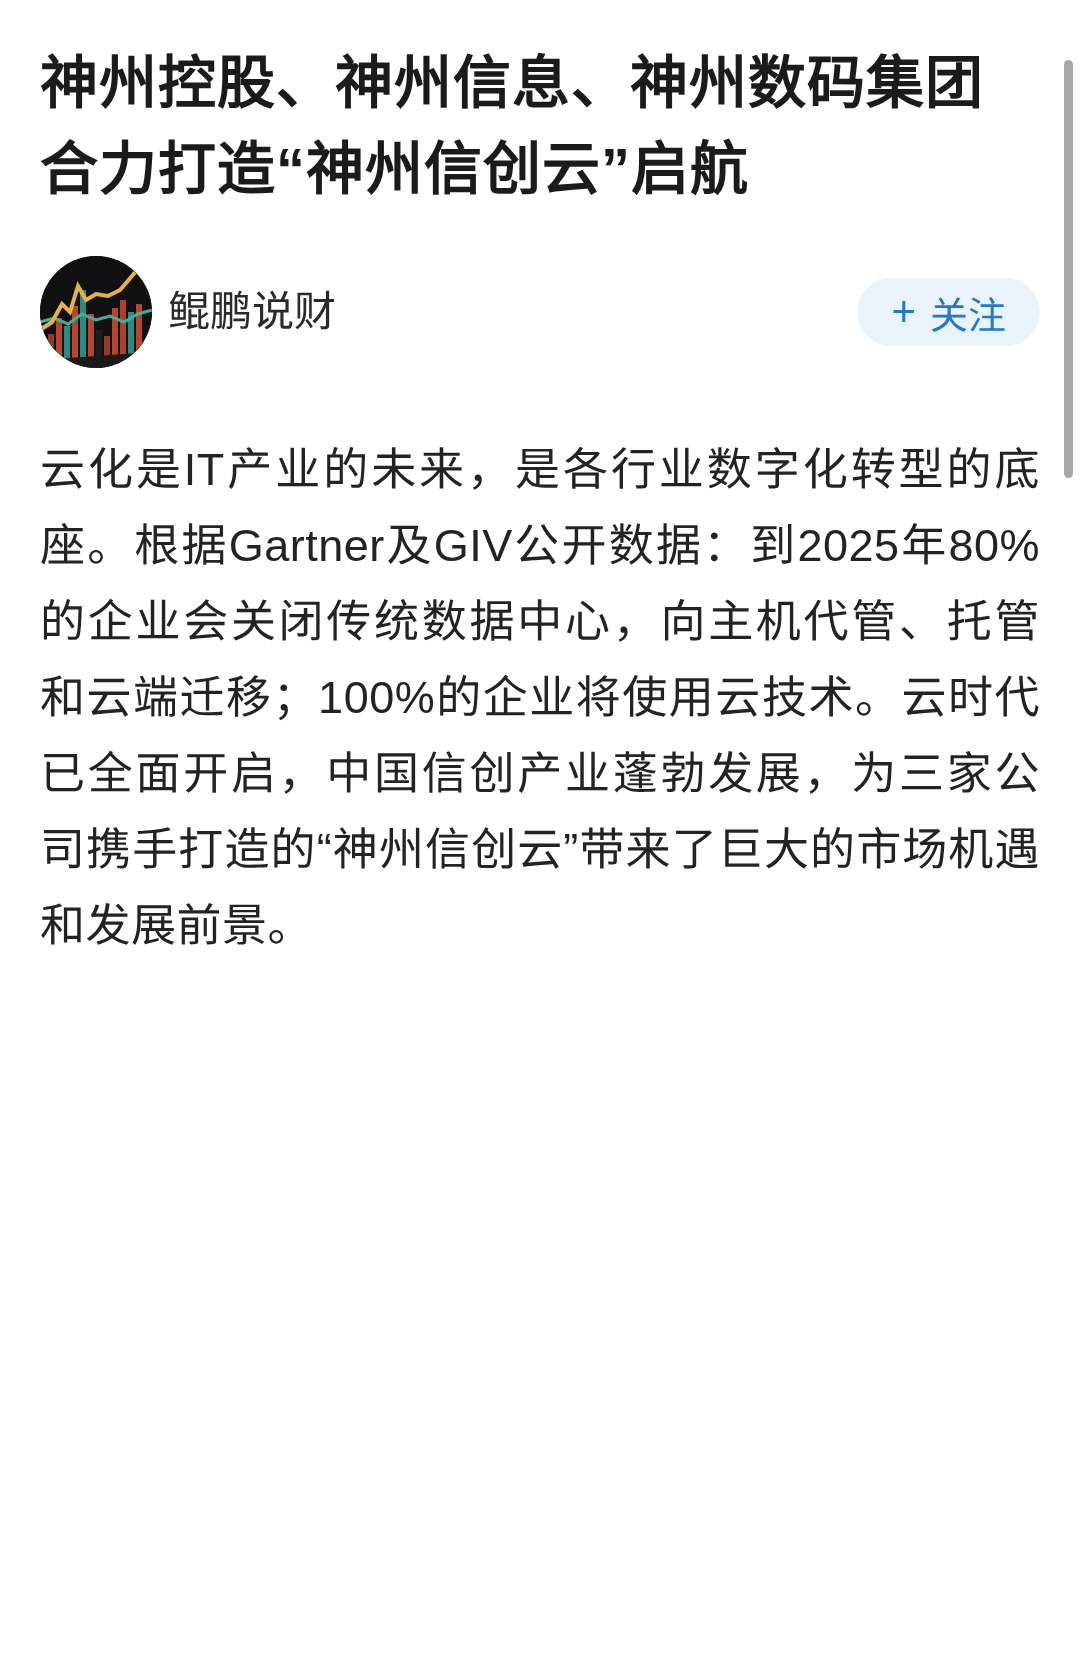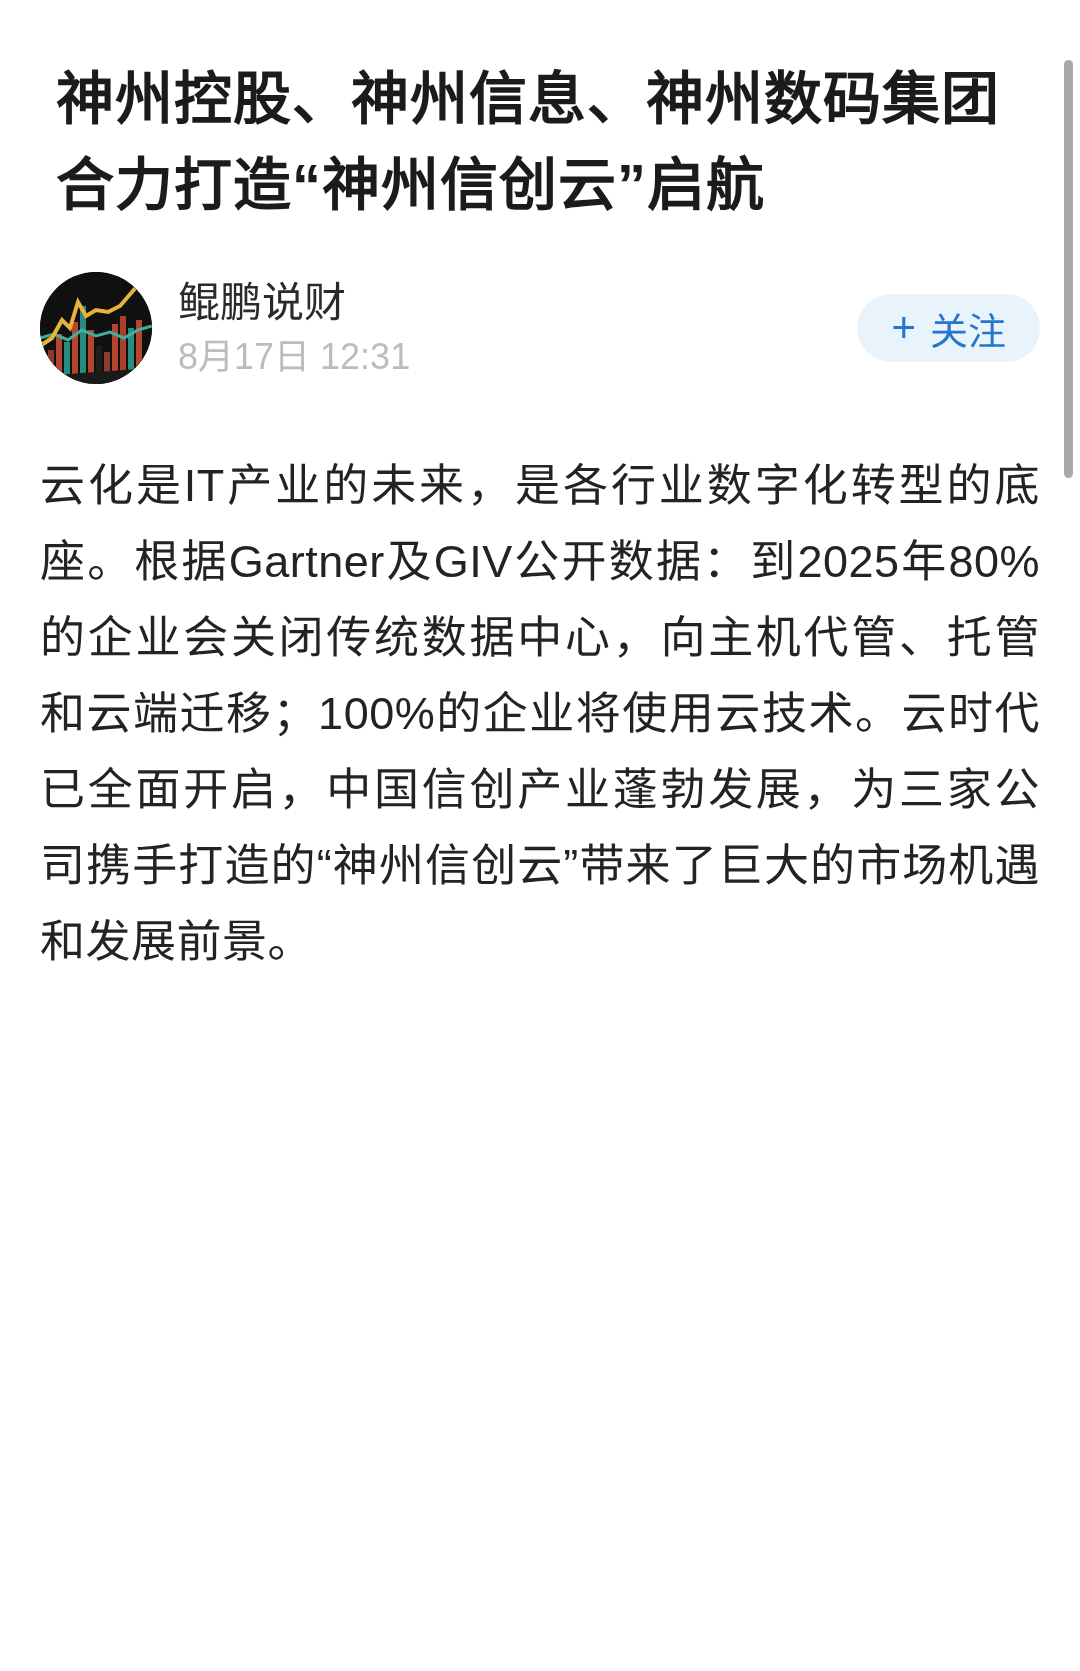--- a/index.html
+++ b/index.html
@@ -12,21 +12,21 @@
     position: relative;
     width: 1080px;
     height: 1671px;
     background: #ffffff;
     overflow: hidden;
   }
   .content {
     padding: 0 40px;
   }
   .article-title {
-    margin: 16px;
+    margin: 0;
     padding-top: 40px;
     font-size: 58px;
     line-height: 86px;
     font-weight: 700;
     color: #1b1b1b;
     letter-spacing: 1px;
   }
   .author-row {
     margin-top: 44px;
     display: flex;
@@ -36,23 +36,23 @@
   .avatar {
     width: 112px;
     height: 112px;
     border-radius: 50%;
     overflow: hidden;
     flex: 0 0 auto;
     background: #0d0d0d;
   }
   .avatar svg { display: block; }
   .author-meta {
-    margin-left: 26px;
+    margin-left: 16px;
     display: flex;
-    flex-direction: column;
+    flex-direction: row;
     justify-content: center;
   }
   .author-name {
     font-size: 42px;
     line-height: 52px;
     color: #2a2a2a;
     font-weight: 500;
   }
   .post-date {
     margin-top: 6px;
@@ -142,21 +142,20 @@
 
             <polyline points="0,74 12,66 22,48 30,56 38,30 46,44 56,38 68,40 80,34 92,20 104,6 112,0" fill="none" stroke="#e8b33a" stroke-width="4"></polyline>
 
             <path d="M0,104 L112,96 L112,112 L0,112 Z" fill="#1a1a1a"></path>
           </g>
         </svg>
       </div>
 
       <div class="author-meta">
         <span class="author-name">鲲鹏说财</span>
-        <span class="post-date">8月17日 12:31</span>
       </div>
 
       <button class="follow-button">
         <span class="plus">+</span>
         <span>关注</span>
       </button>
     </div>
 
     <div class="article-body">
       <p>云化是IT产业的未来，是各行业数字化转型的底座。根据Gartner及GIV公开数据：到2025年80%的企业会关闭传统数据中心，向主机代管、托管和云端迁移；100%的企业将使用云技术。云时代已全面开启，中国信创产业蓬勃发展，为三家公司携手打造的“神州信创云”带来了巨大的市场机遇和发展前景。</p>

